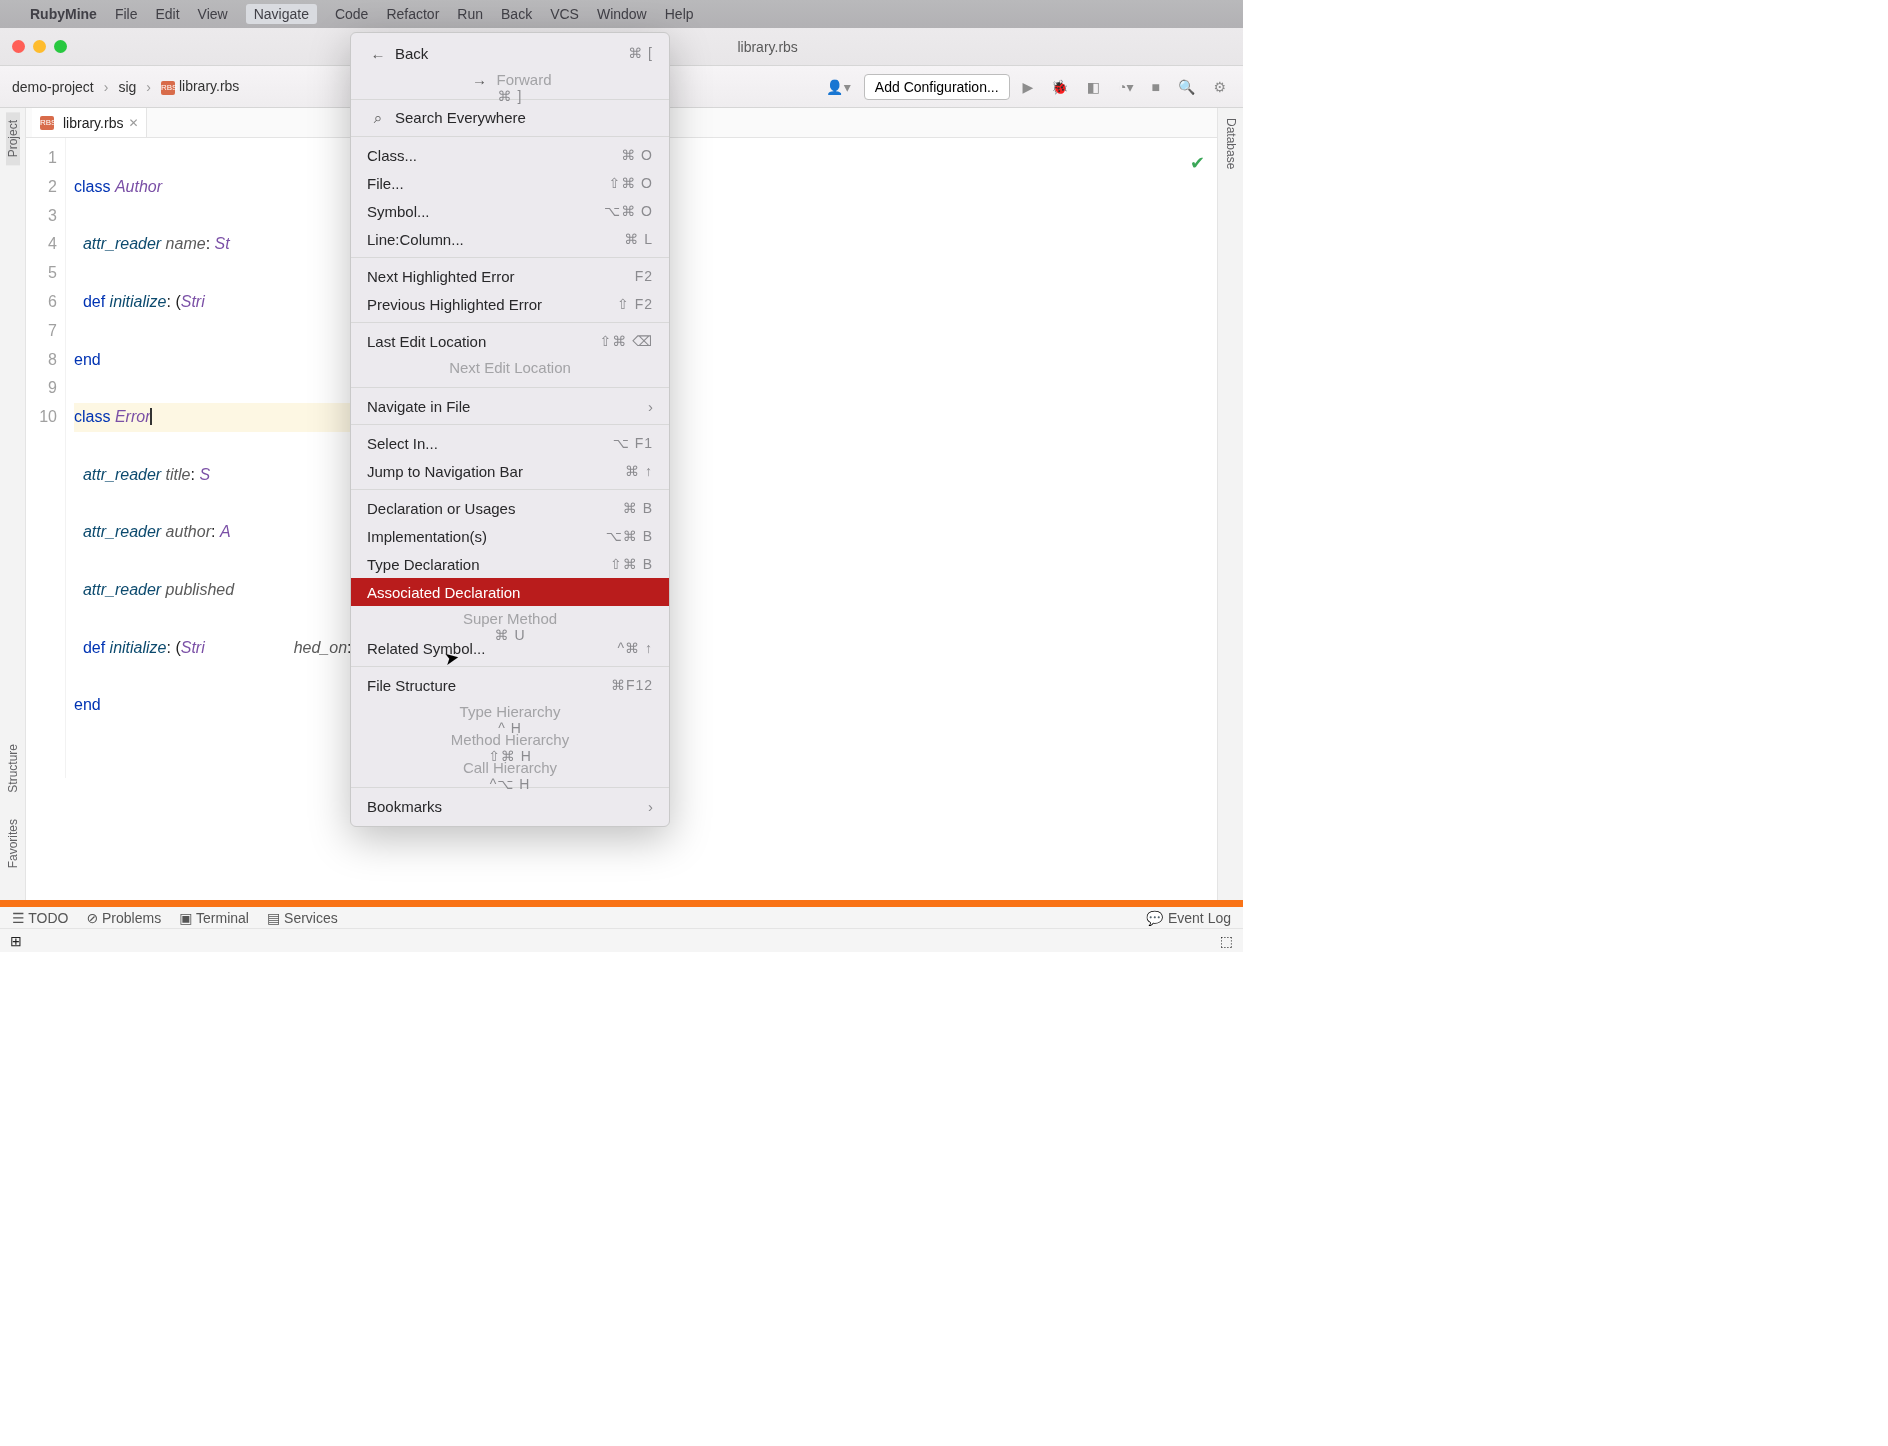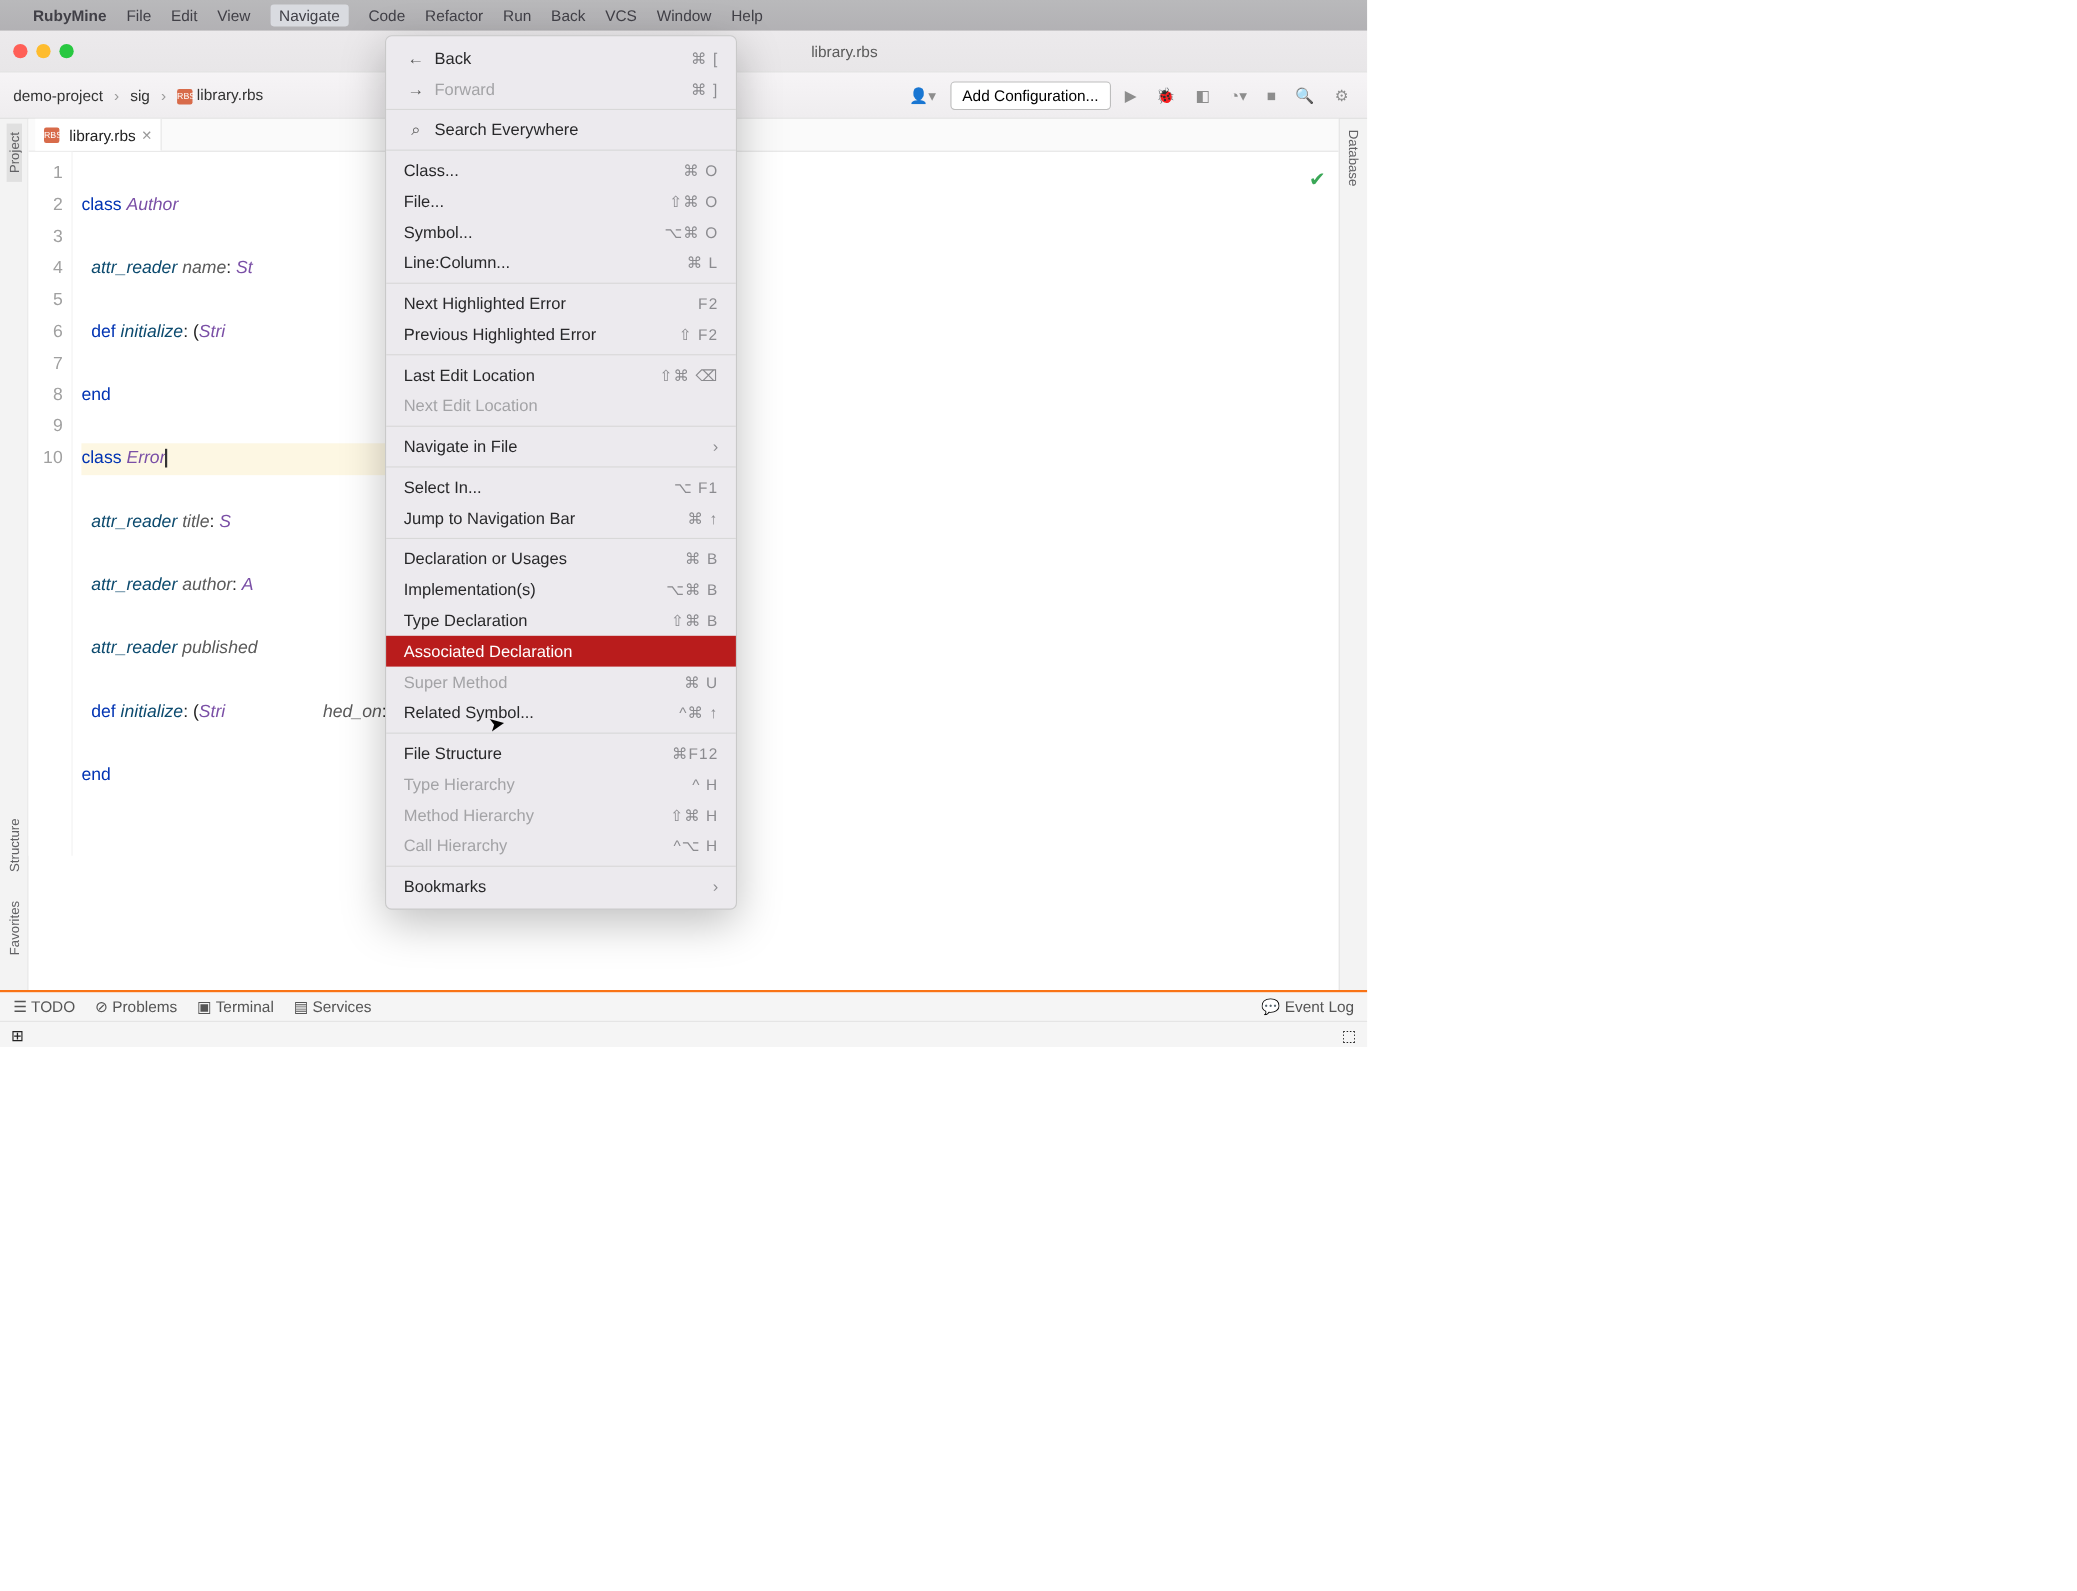--- a/index.html
+++ b/index.html
@@ -41,30 +41,30 @@
 .src .row{height:28.8px;}
 .hl { background:#fdf7e3; }
 .kw{color:#0033b3;} .cls{color:#7a4fa6;font-style:italic;} .attr{color:#0c4a6e;font-style:italic;} .type{color:#7a4fa6;font-style:italic;} .id{color:#5a5a5a;font-style:italic;}
 .caret{border-right:2px solid #333; animation: blink 1s step-end infinite;}
 @keyframes blink { 50% { border-color: transparent; } }
 
 .right-gutter { width: 26px; border-left:1px solid #e4e4e4; background:#f3f3f3; display:flex; flex-direction:column; align-items:center; padding-top:4px; }
 .right-gutter .v { writing-mode: vertical-rl; font-size:12px; color:#616164; padding:6px 0;}
 .checkmark { color:#3aa757; position:absolute; right:38px; top:44px; font-size:18px; }
 
-.statusbar { position:absolute; bottom:24px; left:0; right:0; height:28px; border-top:2px solid #f97316; background:#f5f5f5; display:flex; align-items:center; padding:0 12px; gap:18px; font-size:14px; color:#555;}
+.statusbar { position:absolute; bottom:24px; left:0; right:0; height:28px; border-top:7px solid #f97316; background:#f5f5f5; display:flex; align-items:center; padding:0 12px; gap:18px; font-size:14px; color:#555;}
 .statusbar .spacer{flex:1;}
 .bottombar{position:absolute;bottom:0;left:0;right:0;height:24px;border-top:1px solid #e4e4e4;background:#f5f5f5; display:flex; align-items:center; justify-content:space-between; padding:0 10px;}
 
 
 .menu { position:absolute; left:350px; top:32px; width:320px; background:#eceaee; border:1px solid #c9c9c9; border-radius:6px; box-shadow: 0 12px 40px rgba(0,0,0,0.25); padding:6px 0; z-index: 500;}
 .mgrp{border-top:1px solid #d8d8d8; margin-top:4px; padding-top:4px;}
 .mgrp.first{border-top:none;margin-top:0;padding-top:0;}
 .mi{display:flex;align-items:center;justify-content:space-between;padding:4px 16px;height:28px; font-size:15px; color:#28282a;}
-.mi.disabled{color:#a3a3a6;}
+.mi.disabled{color:#a3a3a6;flex-direction:column;}
 .mi.hov{background:#b91c1c;color:#fff;}
 .mi .sc{font-size:14px;color:#8b8b8f;letter-spacing:1px;}
 .mi.hov .sc{color:#e4ecff;}
 .mi .sub{color:#8b8b8f;}
 .mi .lead{width:22px;display:inline-block;text-align:center;margin-right:6px;color:#5a5a5a;}
 
 .cursor { position:absolute; left:444px; top:647px; font-size:18px; color:#000; z-index:600; transform: rotate(-10deg);}
 </style>
 </head>
 <body>

